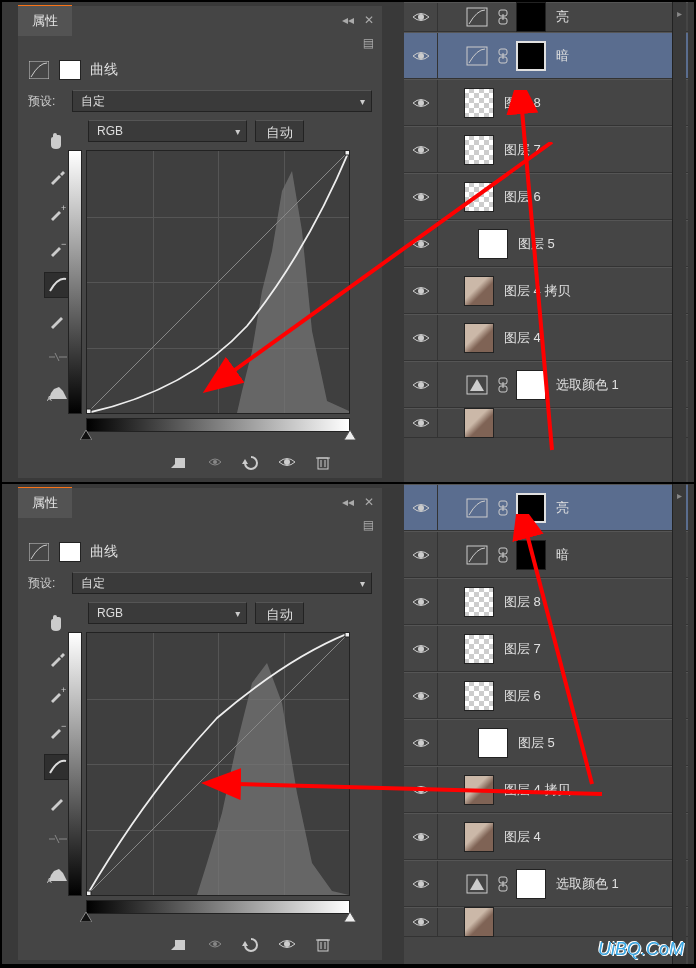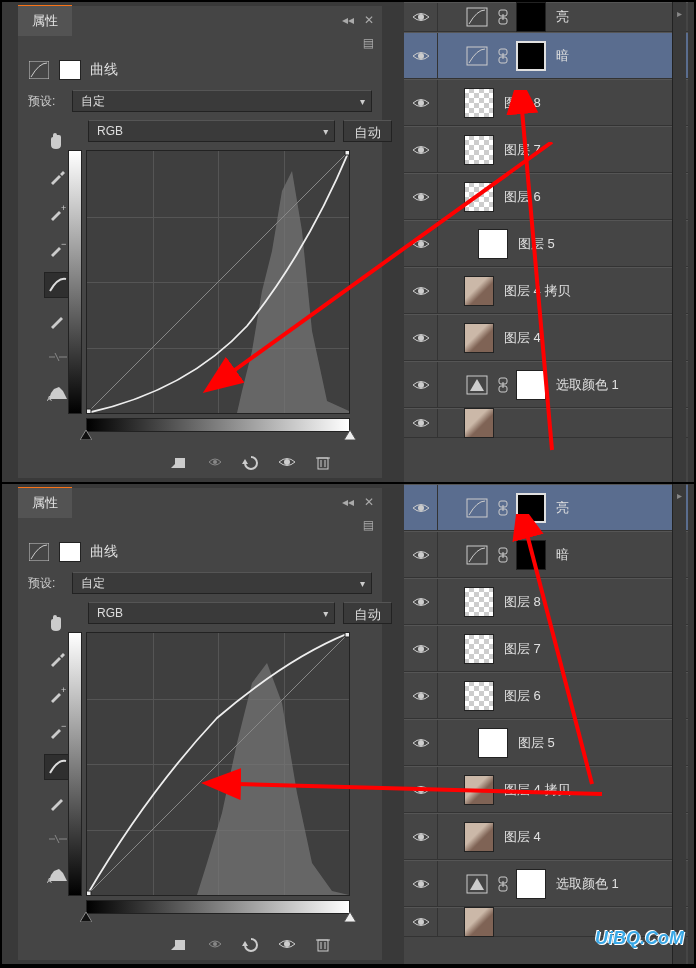--- a/index.html
+++ b/index.html
@@ -14,21 +14,21 @@
 .title-row { display: flex; align-items: center; gap: 9px; margin-bottom: 10px; }
 .icon-box { width: 22px; height: 20px; display: flex; align-items: center; justify-content: center; }
 .mask-thumb { width: 22px; height: 20px; background: #fff; border: 1px solid #222; }
 .title-text { font-size: 14px; color: #ddd; }
 .preset-row { display: flex; align-items: center; gap: 8px; }
 .preset-label { color: #ccc; width: 36px; }
 .dropdown { flex: 1; background: #3a3a3a; border: 1px solid #222; border-top-color: #555; height: 22px; display: flex; align-items: center; padding: 0 8px; color: #ddd; position: relative; }
 .dropdown::after { content: "▾"; position: absolute; right: 6px; color: #ccc; font-size: 10px; }
 .tool-col { position: absolute; left: 26px; top: 122px; width: 32px; display: flex; flex-direction: column; gap: 10px; }
 .tool-btn { width: 28px; height: 26px; display: flex; align-items: center; justify-content: center; color: #bbb; }
-.channel-row { position: absolute; left: 70px; top: 114px; width: 304px; display: flex; align-items: center; gap: 8px; }
+.channel-row { position: absolute; left: 70px; top: 114px; width: 216px; display: flex; align-items: center; gap: 8px; }
 .auto-btn { background: #3a3a3a; border: 1px solid #222; border-top-color: #555; color: #ddd; padding: 3px 10px; height: 22px; }
 .curves-box { position: absolute; left: 68px; top: 144px; width: 264px; height: 264px; background: #3f3f3f; border: 1px solid #222; }
 .grid-line { position: absolute; background: #555; }
 .grid-v { width: 1px; height: 100%; }
 .grid-h { height: 1px; width: 100%; }
 .grad-bottom { position: absolute; left: 68px; top: 412px; width: 264px; height: 14px; background: linear-gradient(to right, #000, #fff); border: 1px solid #222; }
 .grad-left { position: absolute; left: 50px; top: 144px; width: 14px; height: 264px; background: linear-gradient(to bottom, #fff, #000); border: 1px solid #222; }
 .footer-icons { position: absolute; left: 150px; bottom: 6px; display: flex; gap: 14px; color: #aaa; align-items: center; }
 .footer-icons > * { width: 22px; height: 20px; display: flex; align-items: center; justify-content: center; }
 .layers-panel { position: absolute; left: 402px; top: 0; width: 284px; height: 480px; background: #454545; overflow: hidden; }
@@ -42,21 +42,21 @@
 .adj-icon { width: 26px; height: 24px; display: flex; align-items: center; justify-content: center; color: #ccc; }
 .link-icon { width: 14px; height: 20px; display: flex; align-items: center; justify-content: center; color: #ccc; }
 .thumb { width: 30px; height: 30px; border: 1px solid #222; background: #000; }
 .thumb.white { background: #fff; }
 .thumb.trans { background: repeating-conic-gradient(#ccc 0% 25%, #fff 0% 50%) 50% / 10px 10px; }
 .thumb.photo { background: linear-gradient(135deg, #cbb8a8 40%, #7f6355 60%); position: relative; }
 .thumb.sel { border: 2px solid #e0e0e0; }
 .layer-name { color: #e0e0e0; font-size: 13px; margin-left: 4px; }
 .collapse-right { position: absolute; right: 0; top: 0; width: 14px; height: 100%; background: #3a3a3a; border-left: 1px solid #222; display: flex; align-items: flex-start; justify-content: center; padding-top: 6px; color: #888; font-size: 10px; }
 .arrow { position: absolute; pointer-events: none; }
-.watermark { position: absolute; right: 10px; bottom: 15px; font-style: italic; font-weight: bold; color: #3aa8e6; text-shadow: 1px 1px 0 #fff, -1px -1px 0 #fff; font-size: 18px; }
+.watermark { position: absolute; right: 10px; bottom: 4px; font-style: italic; font-weight: normal; color: #3aa8e6; text-shadow: 1px 1px 0 #fff, -1px -1px 0 #fff; font-size: 18px; }
 svg { display: block; }
 </style>
 </head>
 <body>
 
 <div class="screenshot">
 
   <div class="props-panel">
     <div class="panel-header">
       <div class="panel-tab">属性</div>

